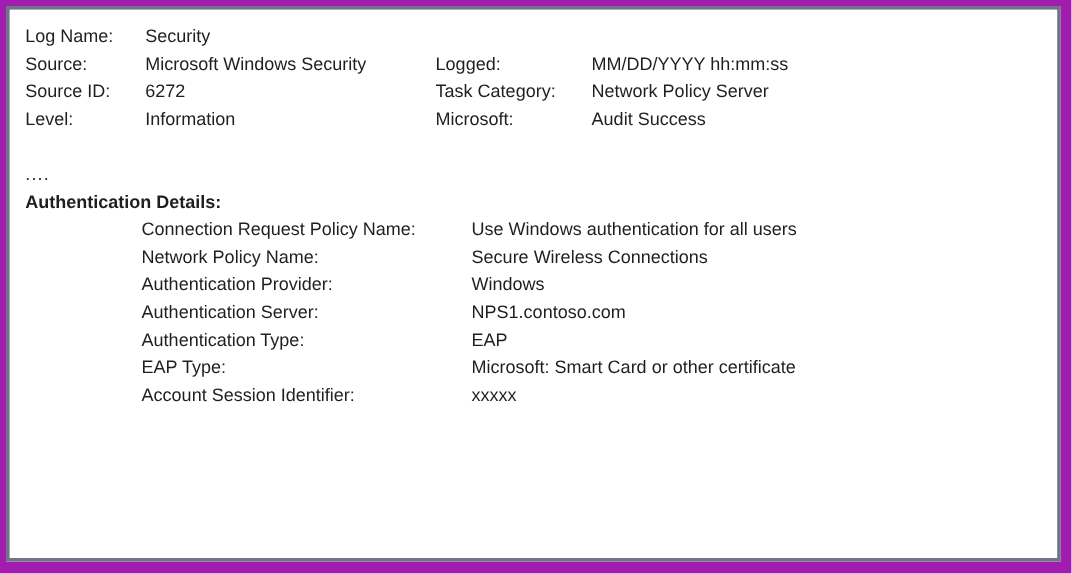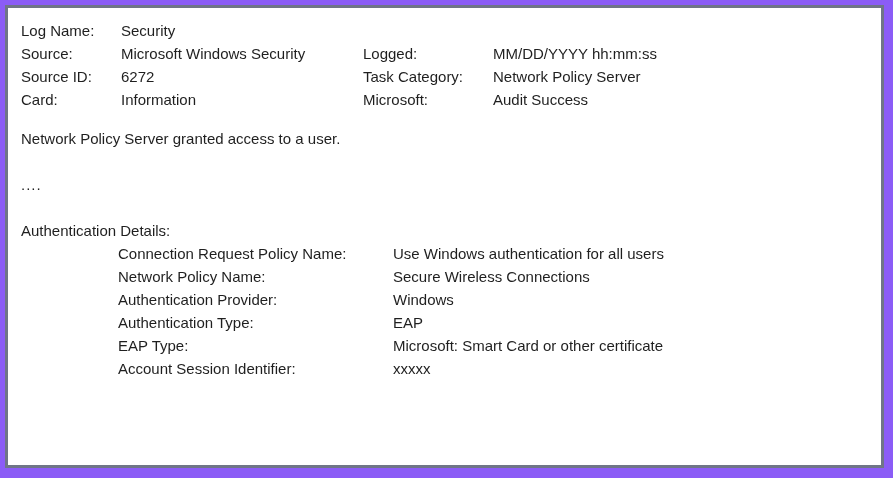--- a/index.html
+++ b/index.html
@@ -5,21 +5,21 @@
   html, body {
     margin: 0;
     padding: 0;
     background: #ffffff;
     font-family: "Liberation Sans", sans-serif;
   }
   .page {
     position: relative;
     width: 893px;
     height: 478px;
-    background: #8b5cf6;
+    background: #a21caf;
     overflow: hidden;
   }
   .event-box {
     position: absolute;
     left: 5px;
     top: 5px;
     width: 879px;
     height: 463px;
     border: 3px solid #6f7587;
     box-sizing: border-box;
@@ -39,21 +39,21 @@
   .hdr-value2  { flex: 1 1 auto; }
   .description {
     margin-top: 16px;
     white-space: nowrap;
   }
   .ellipsis-line {
     margin-top: 23px;
     letter-spacing: 1px;
   }
   .section-title {
-    margin-top: 23px;
+    font-weight: bold;
   }
   .detail-row {
     display: flex;
     padding-left: 97px;
     white-space: nowrap;
     justify-content: flex-end;
   }
   .detail-label { flex: 0 0 275px; }
   .detail-value { flex: 1 1 auto; }
 </style>
@@ -76,43 +76,46 @@
         <span class="hdr-label2">Logged:</span>
         <span class="hdr-value2">MM/DD/YYYY hh:mm:ss</span>
       </div>
       <div class="hdr-row">
         <span class="hdr-label">Source ID:</span>
         <span class="hdr-value">6272</span>
         <span class="hdr-label2">Task Category:</span>
         <span class="hdr-value2">Network Policy Server</span>
       </div>
       <div class="hdr-row">
-        <span class="hdr-label">Card:</span>
+        <span class="hdr-label">Level:</span>
         <span class="hdr-value">Information</span>
         <span class="hdr-label2">Microsoft:</span>
         <span class="hdr-value2">Audit Success</span>
       </div>
     </div>
 
-    <div class="description">Network Policy Server granted access to a user.</div>
     <div class="ellipsis-line">....</div>
     <div class="section-title">Authentication Details:</div>
 
     <div>
       <div class="detail-row">
         <span class="detail-label">Connection Request Policy Name:</span>
         <span class="detail-value">Use Windows authentication for all users</span>
       </div>
       <div class="detail-row">
         <span class="detail-label">Network Policy Name:</span>
         <span class="detail-value">Secure Wireless Connections</span>
       </div>
       <div class="detail-row">
         <span class="detail-label">Authentication Provider:</span>
         <span class="detail-value">Windows</span>
+      </div>
+      <div class="detail-row">
+        <span class="detail-label">Authentication Server:</span>
+        <span class="detail-value">NPS1.contoso.com</span>
       </div>
       <div class="detail-row">
         <span class="detail-label">Authentication Type:</span>
         <span class="detail-value">EAP</span>
       </div>
       <div class="detail-row">
         <span class="detail-label">EAP Type:</span>
         <span class="detail-value">Microsoft: Smart Card or other certificate</span>
       </div>
       <div class="detail-row">

